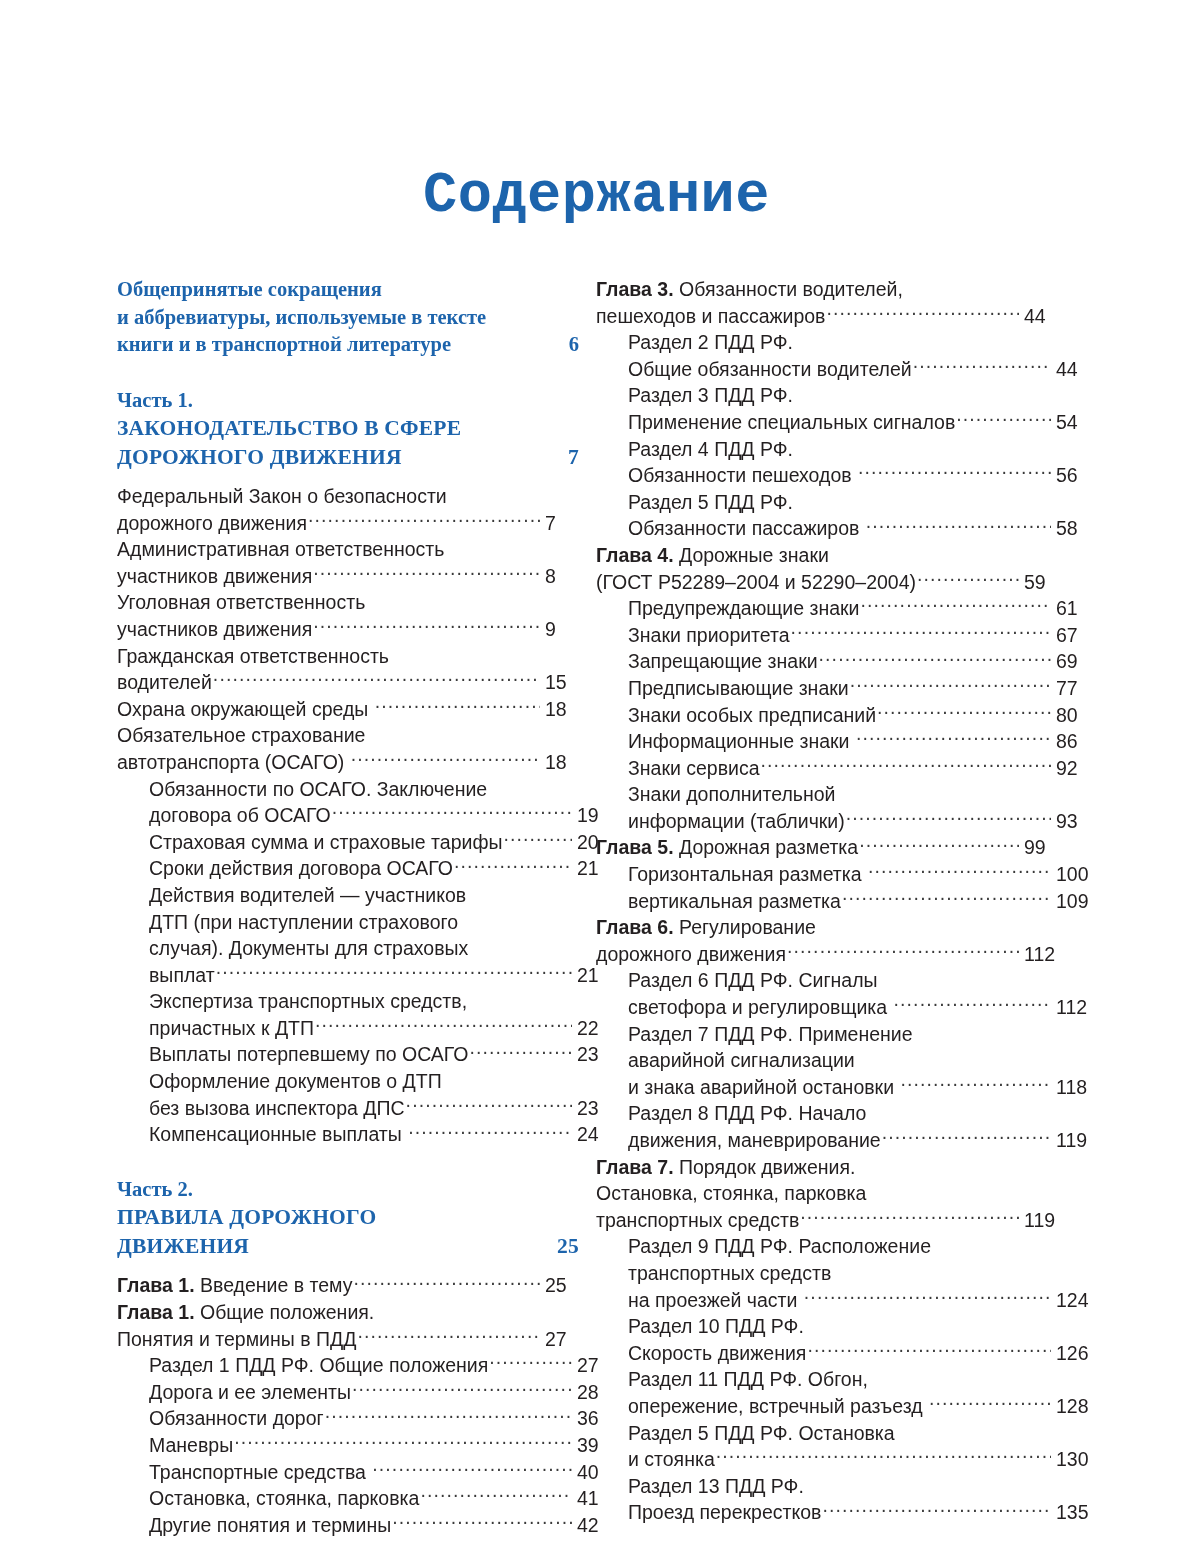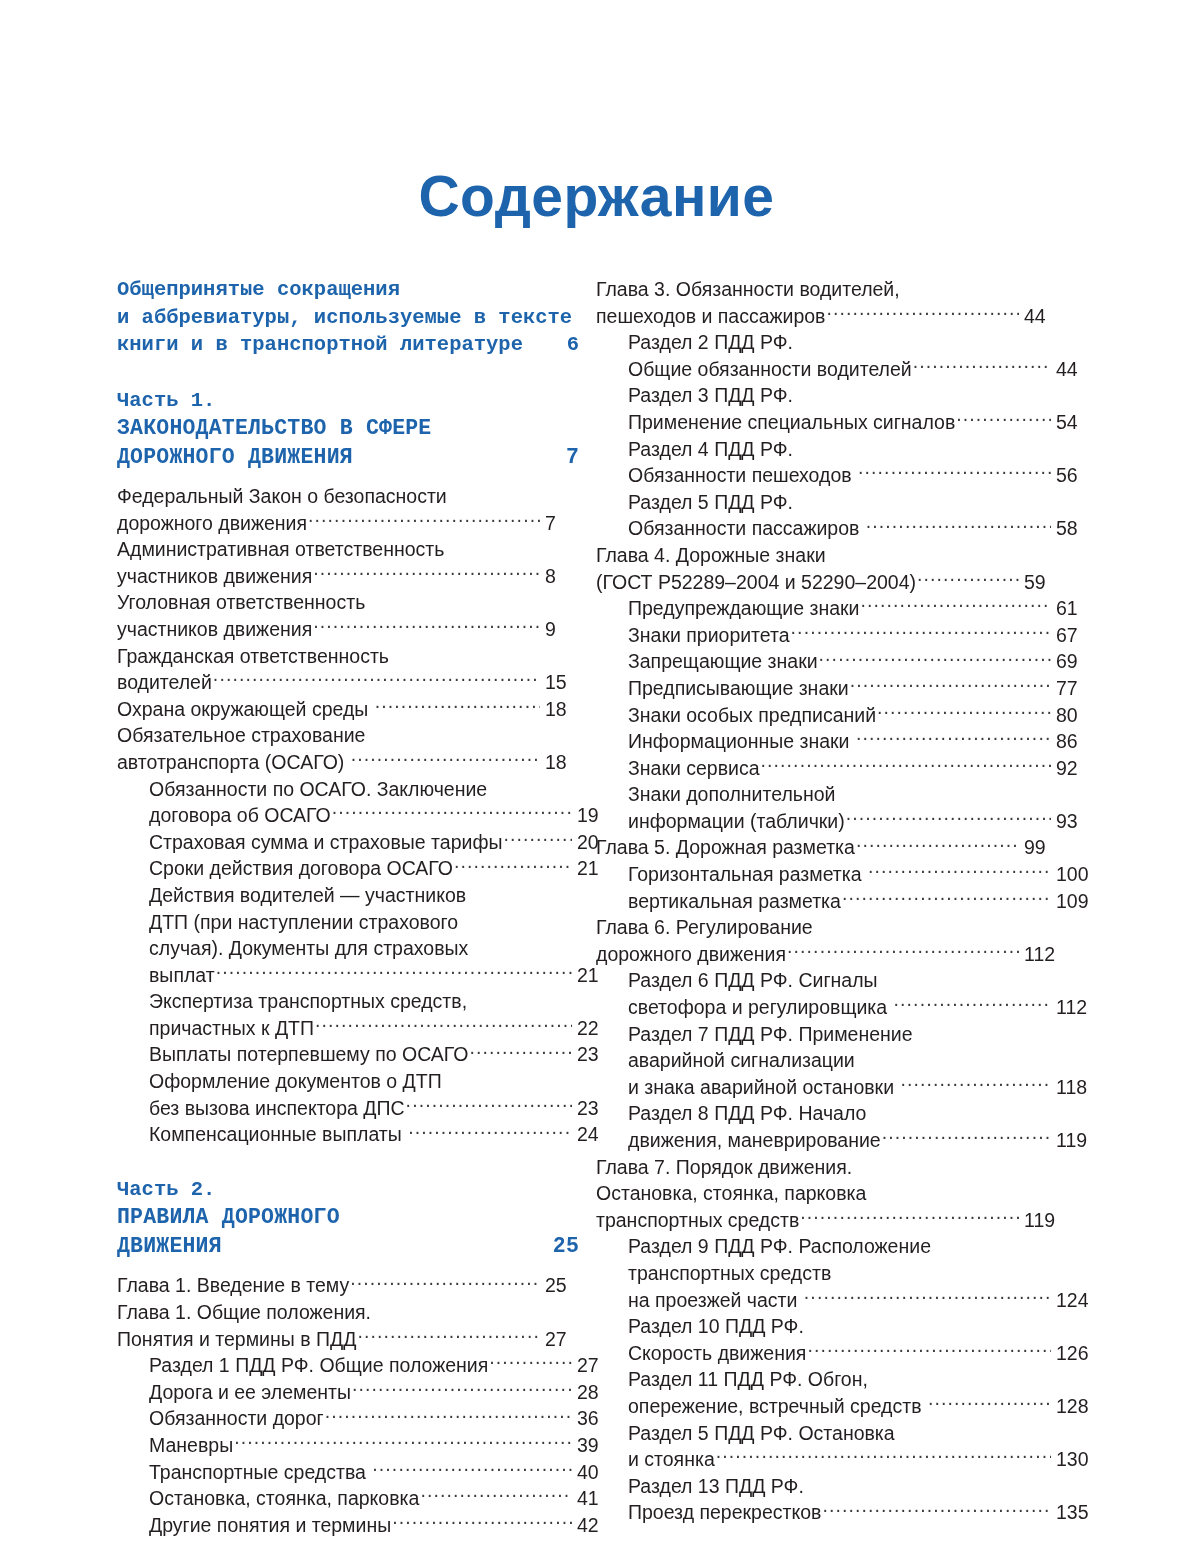--- a/index.html
+++ b/index.html
@@ -21,21 +21,21 @@
     inset: 0;
   }
 
   
   .toc-title {
     position: absolute;
     top: 168px;
     left: 0;
     width: 1193px;
     text-align: center;
-    font-family: Liberation Sans, sans-serif;
+    font-family: Liberation Mono, monospace;
     font-weight: bold;
     font-size: 57px;
     letter-spacing: 0.5px;
     color: #1d64ac;
     line-height: 1;
   }
 
   
   .columns {
     position: absolute;
@@ -89,27 +89,27 @@
     flex: 0 0 auto;
     text-align: left;
     min-width: 34px;
     padding-left: 4px;
   }
 
   .indent-1 { padding-left: 32px; }
 
   
   .chap {
-    font-weight: normal;
+    font-weight: bold;
     margin-top: 25px;
   }
 
   
   .blue-block {
-    font-family: Liberation Mono, monospace;
+    font-family: Liberation Serif, serif;
     font-weight: bold;
     color: #1d64ac;
   }
   .blue-line {
     display: flex;
     align-items: baseline;
     width: 100%;
     font-size: 20.5px;
     line-height: 27.5px;
     white-space: nowrap;
@@ -616,21 +616,21 @@
               <span class="etext">Скорость движения</span>
               <span class="leader"></span>
               <span class="pg">126</span>
             </div>
           </div>
           <div>
             <div class="entry indent-1 noleader">
               <span class="etext">Раздел 11 ПДД РФ. Обгон,</span>
             </div>
             <div class="entry indent-1">
-              <span class="etext">опережение, встречный средств </span>
+              <span class="etext">опережение, встречный разъезд </span>
               <span class="leader"></span>
               <span class="pg">128</span>
             </div>
           </div>
           <div>
             <div class="entry indent-1 noleader">
               <span class="etext">Раздел 5 ПДД РФ. Остановка</span>
             </div>
             <div class="entry indent-1">
               <span class="etext">и стоянка</span>

